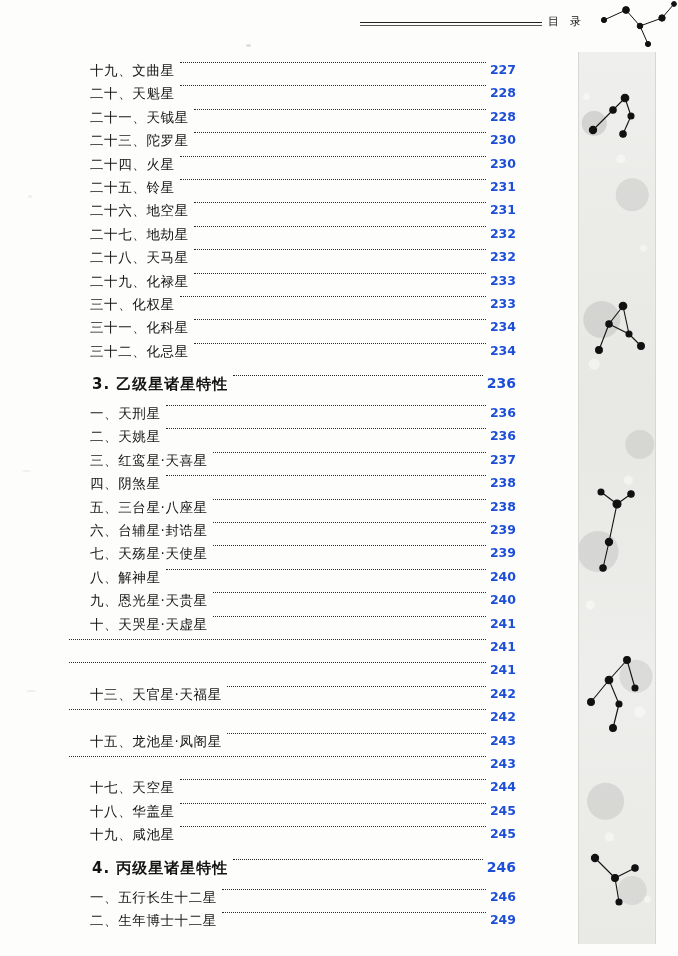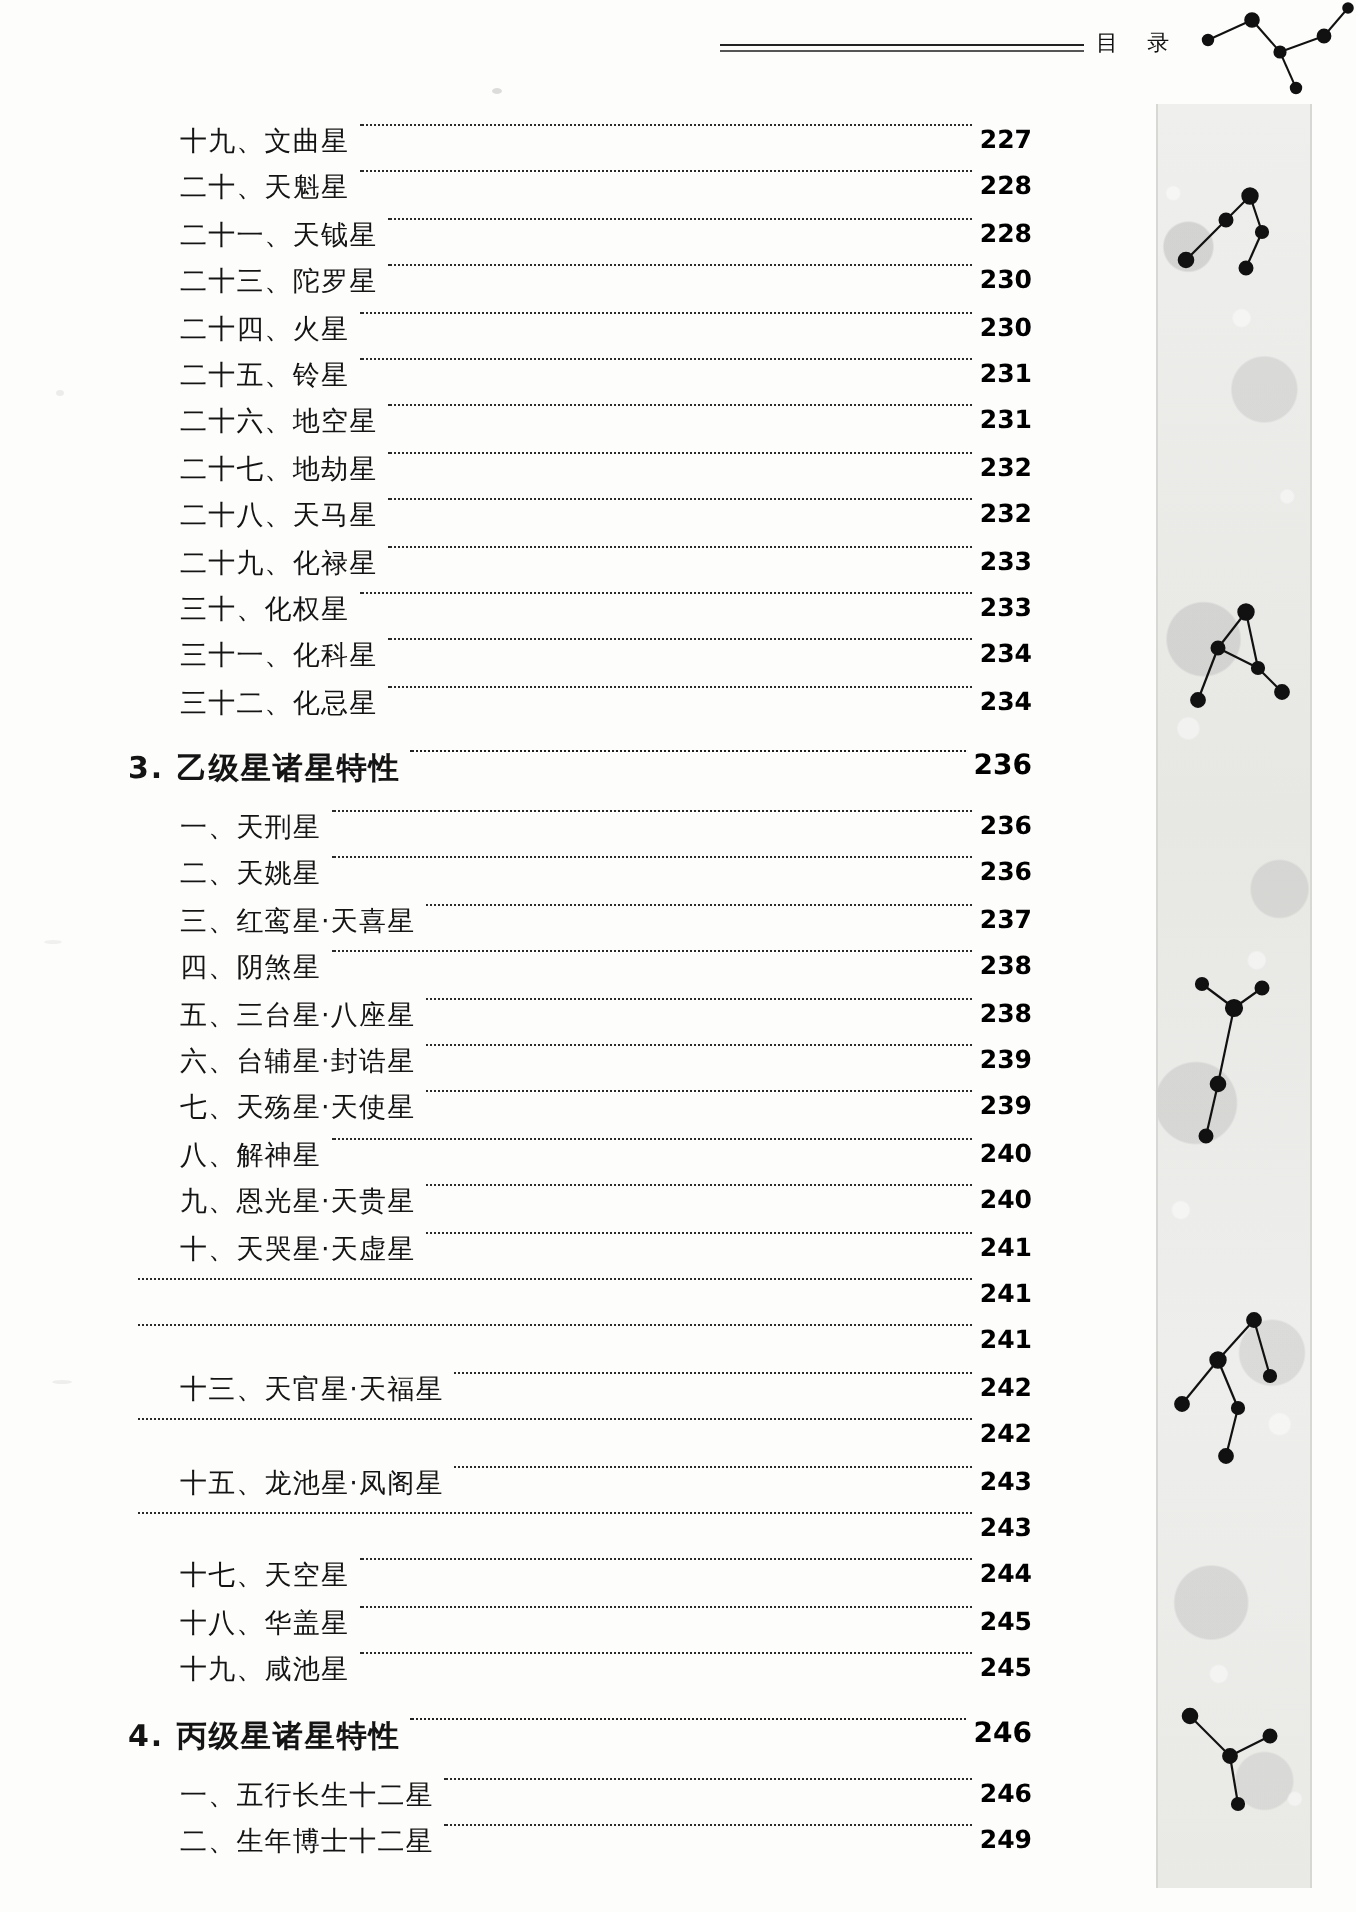--- a/index.html
+++ b/index.html
@@ -46,21 +46,21 @@
     height: 0;
     border-top: 1px solid #555;
   }
   .header-label {
     position: absolute;
     top: 14px;
     left: 548px;
     font-size: 11px;
     letter-spacing: 4px;
     color: #111;
-    font-family: Liberation Mono, monospace;
+    font-family: Liberation Sans, sans-serif;
   }
   .header-deco {
     position: absolute;
     top: 0;
     left: 600px;
     width: 78px;
     height: 48px;
   }
 
   
@@ -122,39 +122,39 @@
   .row .leader {
     flex: 1 1 auto;
     margin: 0 4px 4px 5px;
     border-bottom: 1.4px dotted #2a2a2a;
     min-width: 12px;
   }
   .row .pg {
     flex: 0 0 auto;
     font-size: 12.5px;
     font-weight: bold;
-    color: #000000;
+    color: #1d4ed8;
     text-align: right;
     min-width: 26px;
   }
 
   
   .lvl-sub .label { padding-left: 26px; }
   .lvl-head { height: 30px; }
   .lvl-head .label {
     font-size: 15px;
     font-weight: bold;
     letter-spacing: 1px;
   }
   .lvl-head .pg {
     font-size: 14px;
     font-weight: bold;
   }
   .lvl-head .leader { border-bottom: 1.6px dotted #222; margin-bottom: 5px; }
-  .spacer-top { margin-top: 9px; }
+  .spacer-top { margin-top: 9px; margin-left: 28px; }
 
   
   .speck {
     position: absolute;
     background: rgba(0,0,0,.13);
     border-radius: 50%;
   }
 </style>
 </head>
 <body>

